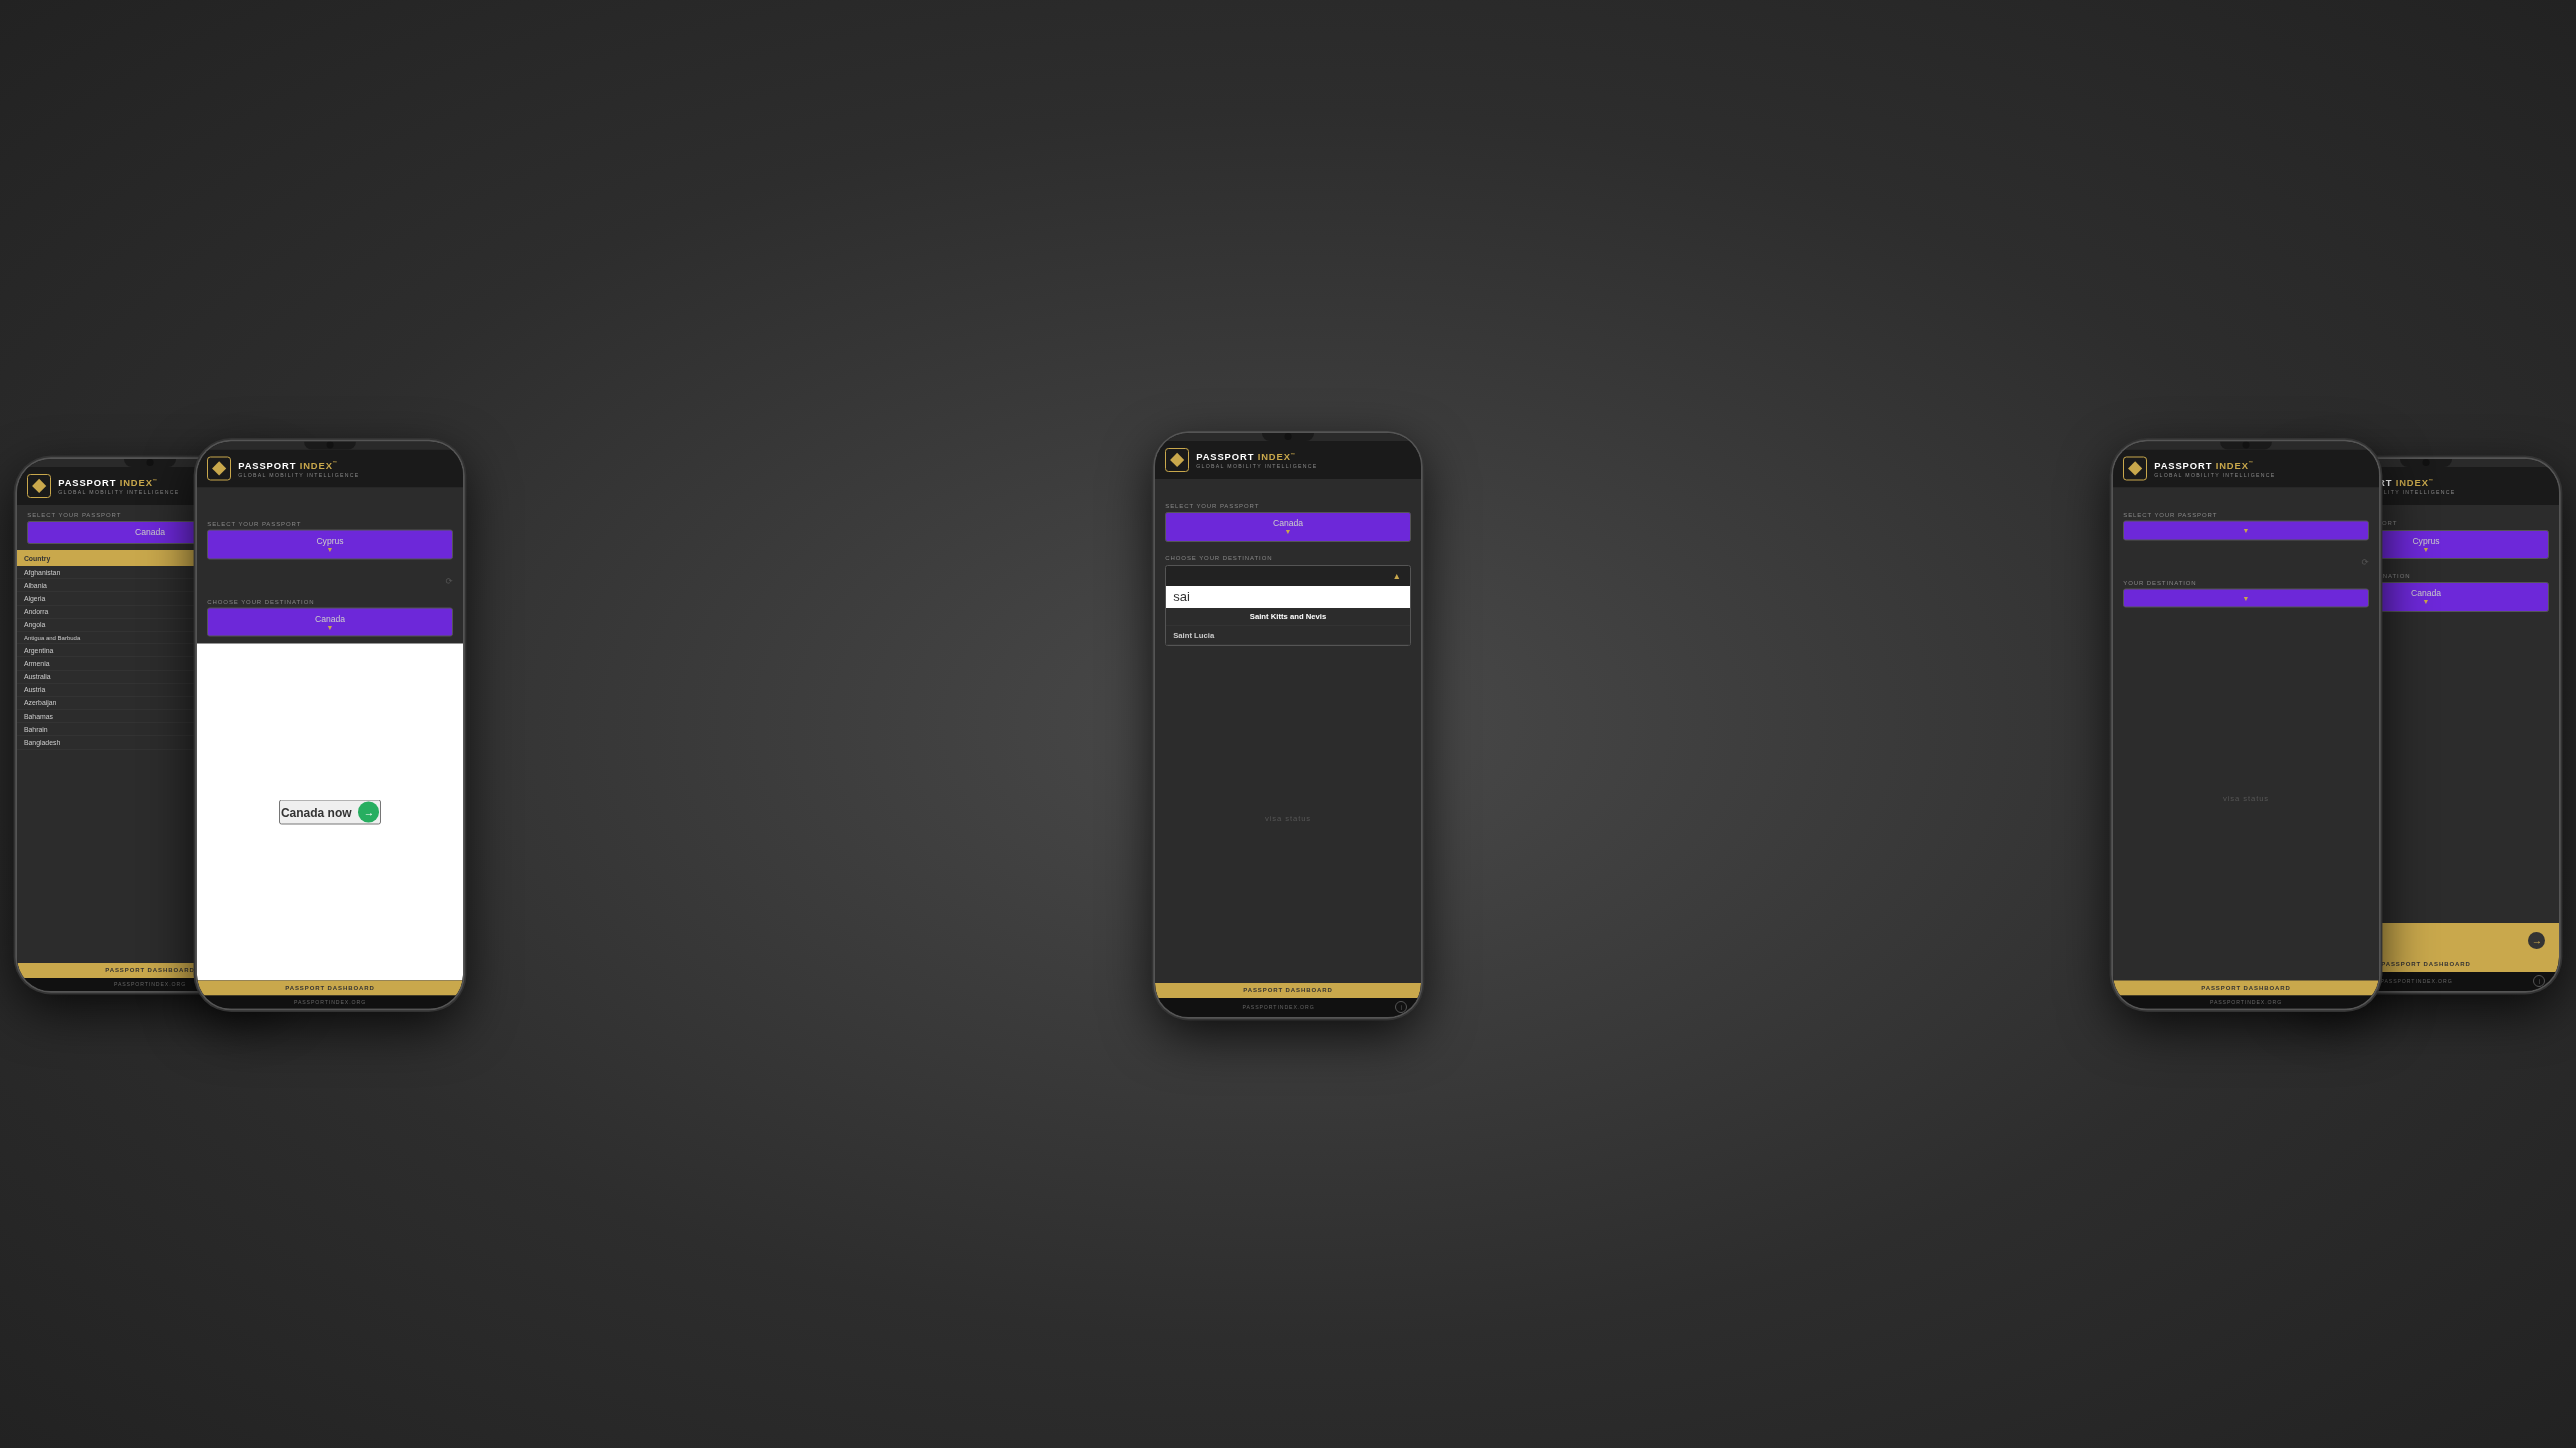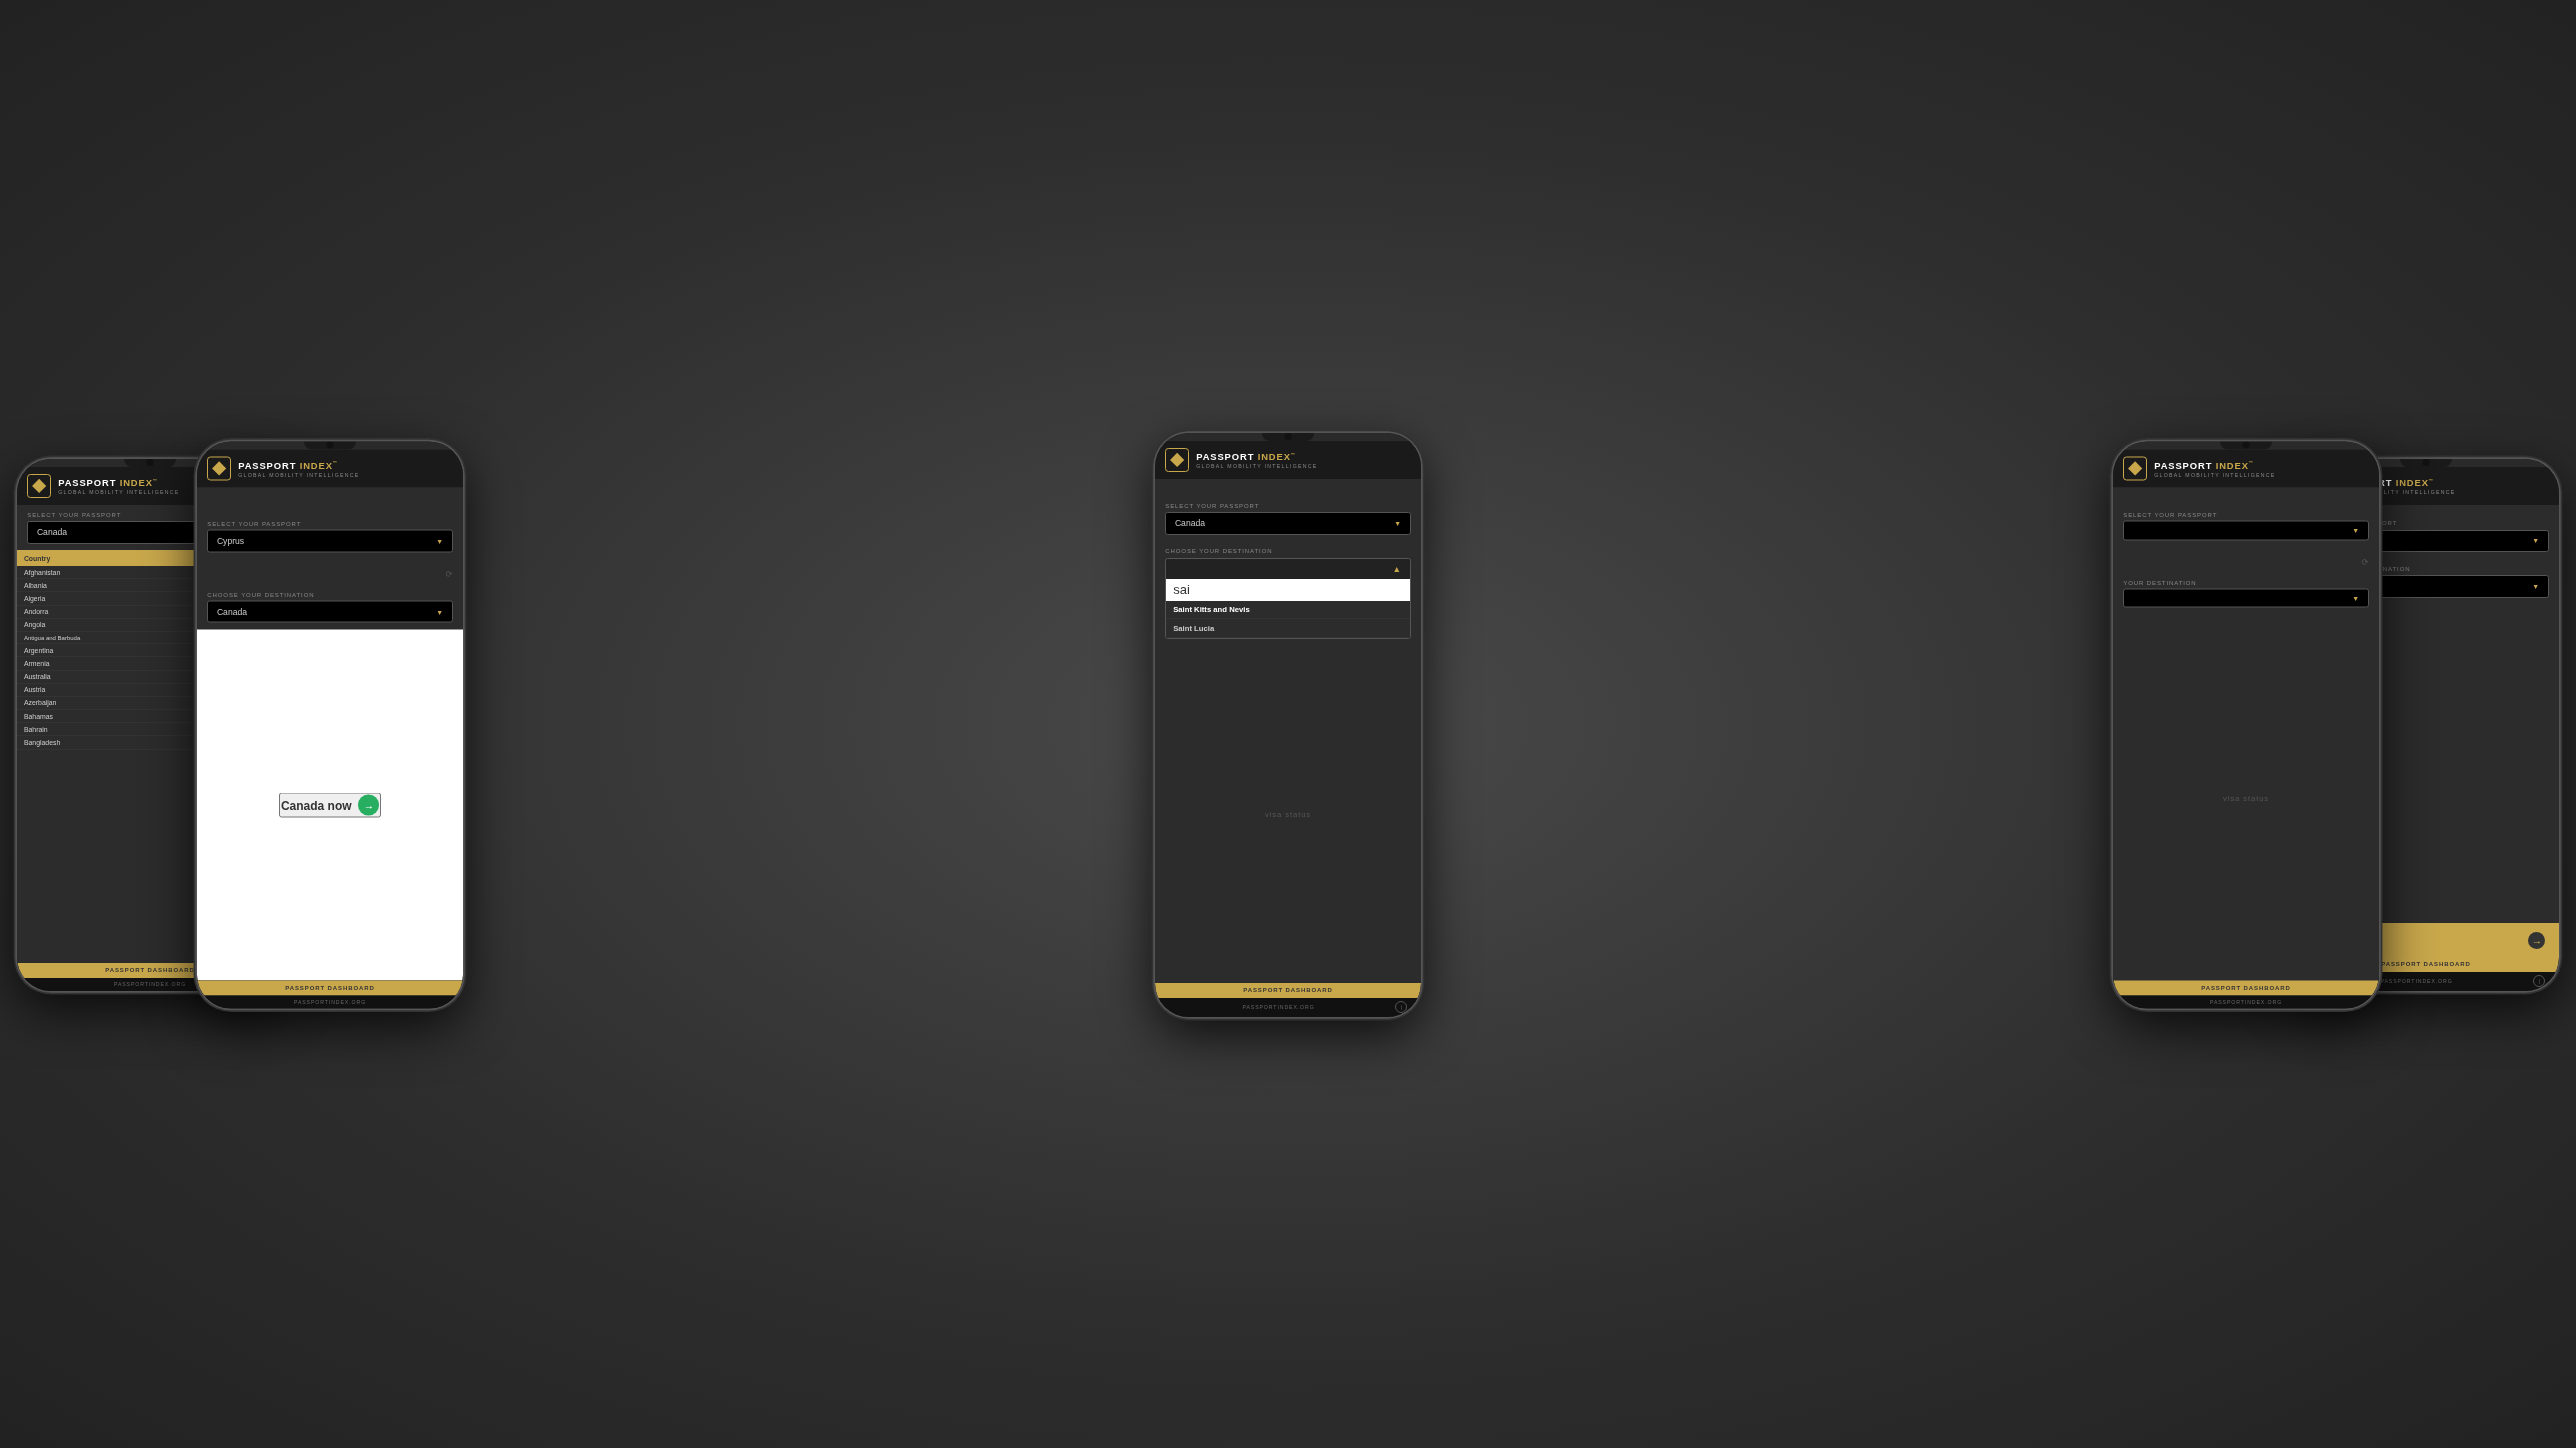--- a/index.html
+++ b/index.html
@@ -156,30 +156,31 @@
       text-transform: uppercase;
     }
 
     .dropdown-container {
       padding: 0 10.3px;
       margin-bottom: 6.9px;
     }
 
     .dropdown {
       width: 100%;
-      background: #000000;
+      background: #6d28d9;
       border: 0.9px solid #555;
       border-radius: 2.6px;
       padding: 5.2px 8.6px;
       color: #ccc;
       font-size: 8.6px;
       display: flex;
       align-items: center;
       justify-content: space-between;
       cursor: pointer;
+      flex-direction: column;
     }
 
     .dropdown-arrow {
       color: #c9a84c;
       font-size: 6.9px;
     }
 
     
     .status-box {
       margin: 6.9px 10.3px;
@@ -350,20 +351,21 @@
       font-size: 7.7px;
       color: #ccc;
       border-bottom: 0.9px solid #333;
       cursor: pointer;
       font-weight: bold;
     }
 
     .dropdown-option.highlighted {
       color: #fff;
       font-weight: bold;
+      text-align: center;
     }
 
     
     .info-icon {
       width: 12px;
       height: 12px;
       border: 0.9px solid #555;
       border-radius: 50%;
       display: flex;
       align-items: center;

